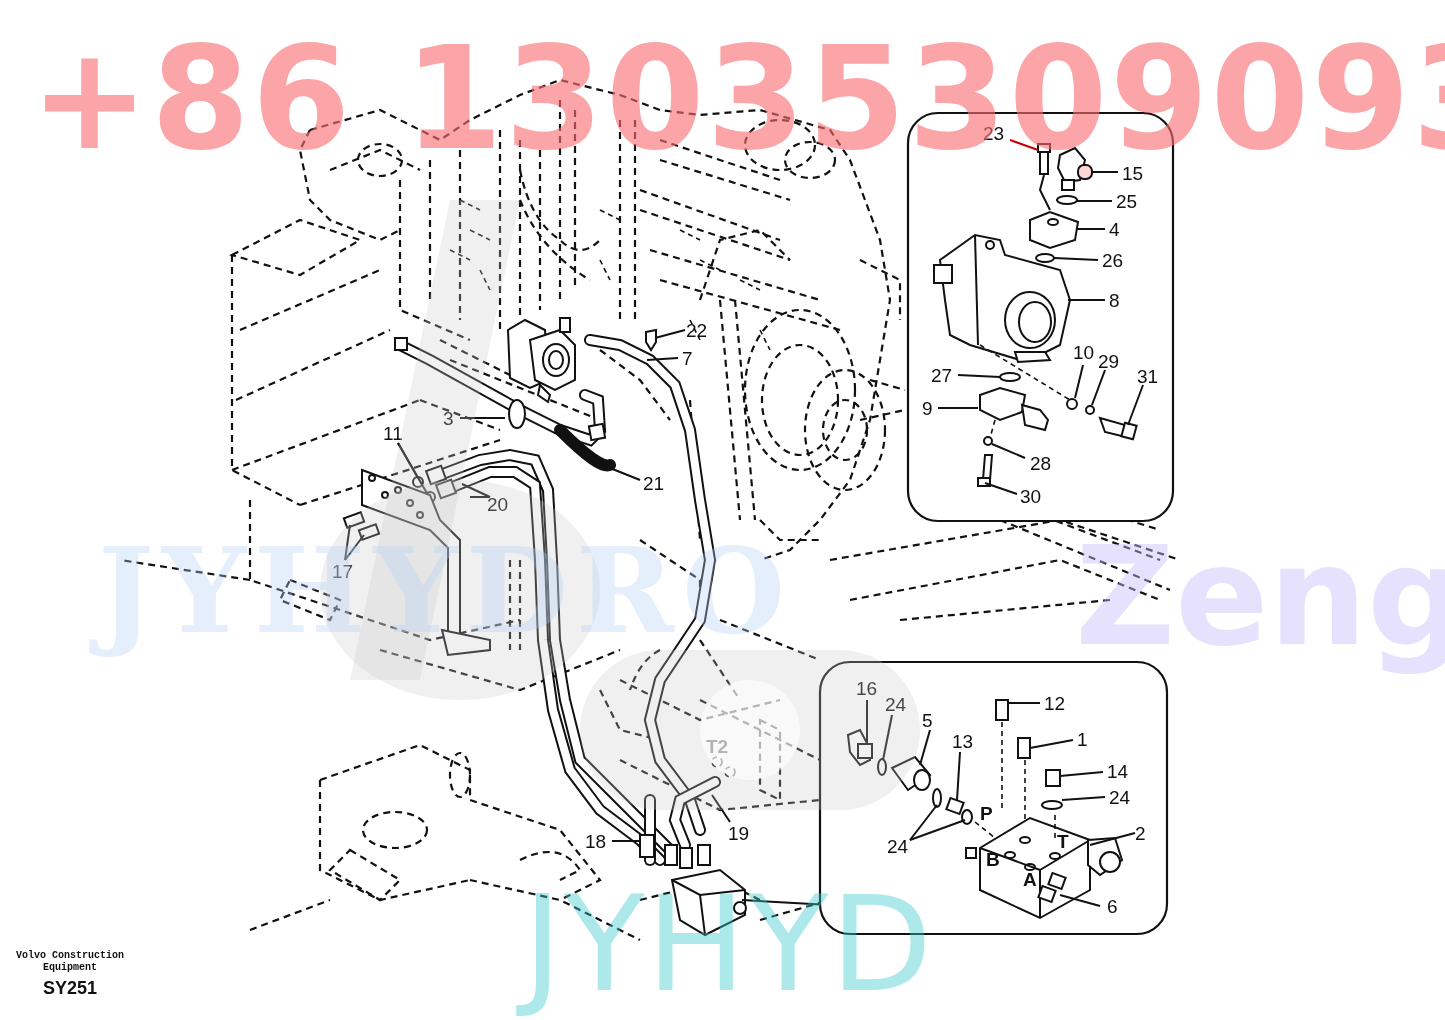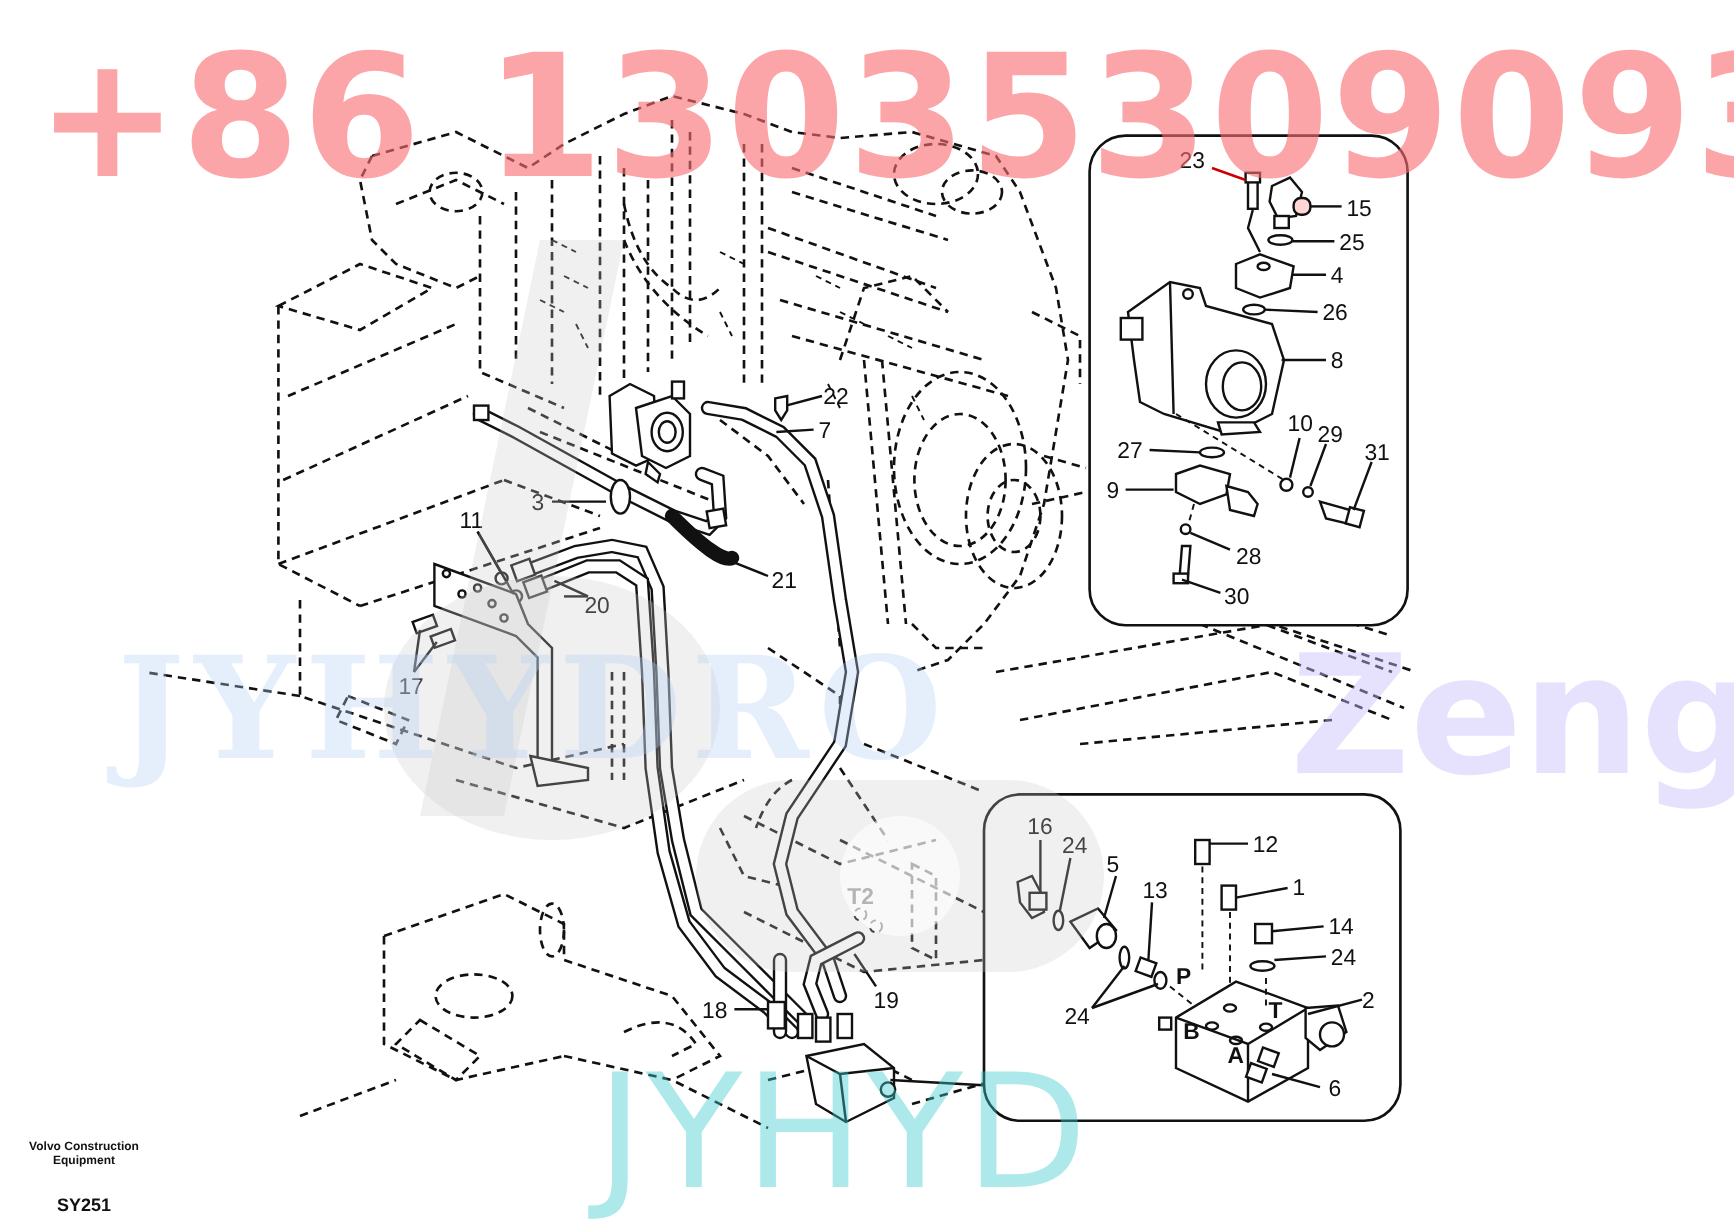--- a/index.html
+++ b/index.html
@@ -11,25 +11,25 @@
   .hose { fill: none; stroke: #111; stroke-width: 12; stroke-linecap: round; }
   .hose-inner { fill: none; stroke: #fff; stroke-width: 8; stroke-linecap: round; }
   .part { fill: #fff; stroke: #111; stroke-width: 2; }
   .leader { stroke: #111; stroke-width: 2; fill: none; }
   .lbl { font-family: "Liberation Sans", sans-serif; font-size: 19px; fill: #111; }
   .lbl-bold { font-family: "Liberation Sans", sans-serif; font-size: 19px; font-weight: bold; fill: #111; }
   .inset { fill: #fff; stroke: #111; stroke-width: 2.2; }
   .wm-phone { position: absolute; left: 30px; top: 28px; font-family: "DejaVu Sans", sans-serif; font-weight: bold; font-size: 142px; color: rgba(250,110,115,0.62); letter-spacing: 2px; white-space: nowrap; line-height: 1; pointer-events: none; }
   .wm-jyhydro { position: absolute; left: 98px; top: 532px; font-family: "DejaVu Serif", serif; font-weight: bold; font-size: 118px; color: rgba(180,210,245,0.35); letter-spacing: 8px; white-space: nowrap; line-height: 1; pointer-events: none; }
   .wm-zeng { position: absolute; left: 1075px; top: 528px; font-family: "DejaVu Sans", sans-serif; font-weight: bold; font-size: 138px; color: rgba(200,190,250,0.45); white-space: nowrap; line-height: 1; pointer-events: none; }
-  .wm-jyhyd { position: absolute; left: 497px; top: 878px; font-family: "DejaVu Sans", sans-serif; font-size: 132px; color: rgba(60,200,205,0.42); white-space: nowrap; line-height: 1; letter-spacing: 2px; pointer-events: none; }
+  .wm-jyhyd { position: absolute; left: 523px; top: 878px; font-family: "DejaVu Sans", sans-serif; font-size: 132px; color: rgba(60,200,205,0.42); white-space: nowrap; line-height: 1; letter-spacing: 2px; pointer-events: none; }
   .wm-logo { position: absolute; pointer-events: none; }
   .caption { position: absolute; left: 10px; top: 950px; width: 120px; text-align: center; font-family: "Liberation Sans", sans-serif; color: #111; }
-  .caption .maker { font-size: 10px; font-weight: bold; line-height: 12px; }
-  .caption .code { font-size: 15px; font-weight: bold; margin-top: 22px; }
+  .caption .maker { font-size: 10px; font-weight: bold; line-height: 12px; font-family: Liberation Mono, monospace; }
+  .caption .code { font-size: 18px; font-weight: bold; margin-top: 4px; }
 </style>
 </head>
 <body>
 
 <svg id="diagram" viewBox="0 0 1445 1020" xmlns="http://www.w3.org/2000/svg">
 
   <g>
     <path class="dash" d="M232 255 L300 220 L360 240 L300 275 Z"></path>
     <path class="dash" d="M232 255 L232 470 L300 505"></path>
     <path class="dash" d="M240 330 L380 270"></path>

